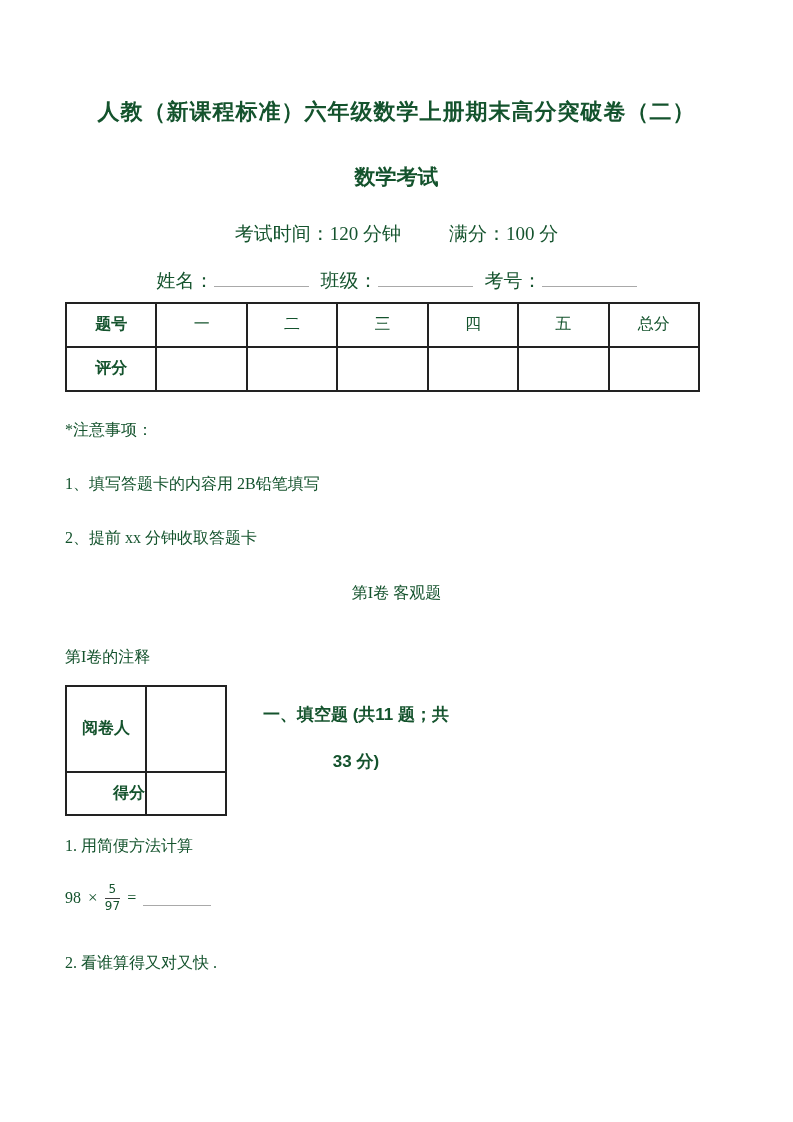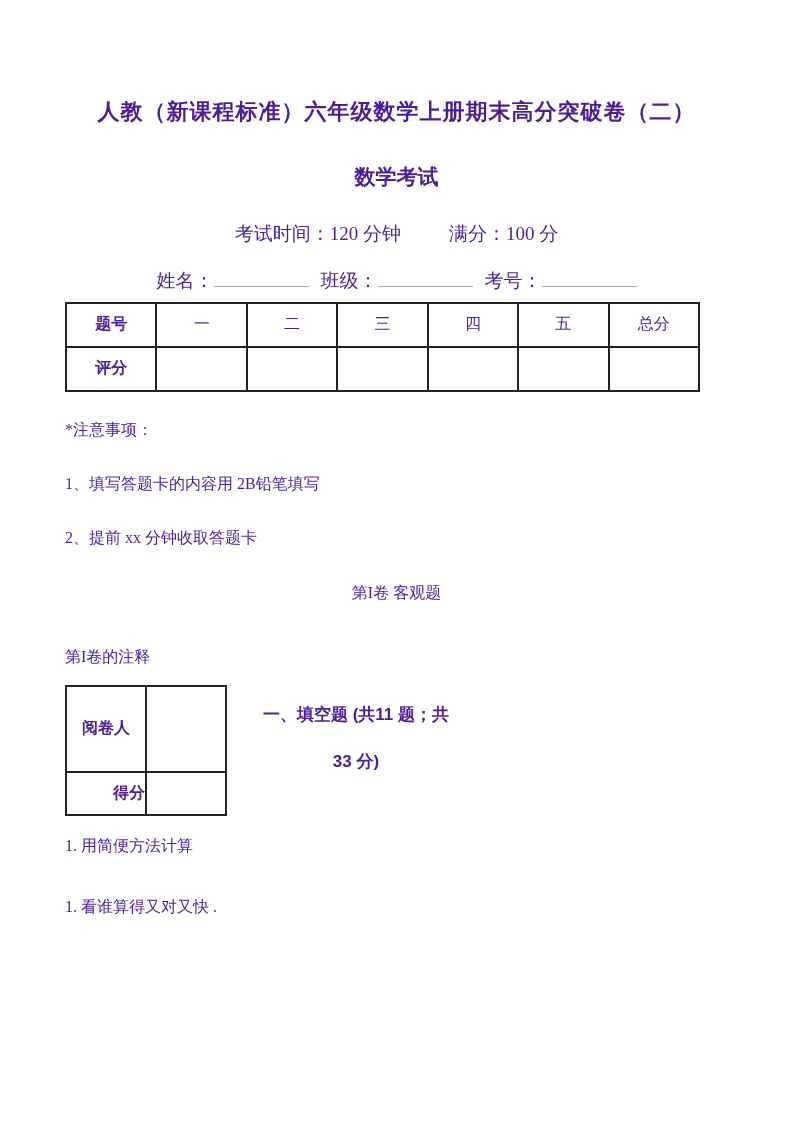--- a/index.html
+++ b/index.html
@@ -1,21 +1,21 @@
 <!DOCTYPE html>
 <html><head>
 <meta charset="utf-8">
 <style>
   html, body { margin: 0; padding: 0; background: #ffffff; }
   .page {
     position: relative;
     width: 793px;
     height: 1122px;
     background: #ffffff;
-    color: #4c1d95;
+    color: #14532d;
     font-family: "Liberation Serif", "DejaVu Serif", serif;
     box-sizing: border-box;
     padding: 98px 65px 0 65px;
     overflow: hidden;
   }
   h1.title {
     font-family: "Liberation Sans", "DejaVu Sans", sans-serif;
     font-size: 22px; font-weight: bold;
     text-align: center; margin: 0; line-height: 1.3; letter-spacing: 1px;
   }
@@ -138,16 +138,26 @@
       </tbody>
     </table>
     <div class="section-heading">
       <span>一、填空题 (共11 题；共</span><br>
       <span>33 分)</span>
     </div>
   </div>
 
   <p class="question">1. 用简便方法计算</p>
 
+  <div class="expression">
+    <span>98</span>
+    <span class="op">×</span>
+    <span class="frac">
+      <span class="num">5</span>
+      <span class="den">97</span>
+    </span>
+    <span>=</span>
+    <span class="expr-blank"></span>
+  </div>
 
-  <p class="question q2">1. 看谁算得又对又快 .</p>
+  <p class="question q2">2. 看谁算得又对又快 .</p>
 
 </div>
 
 </body></html>

